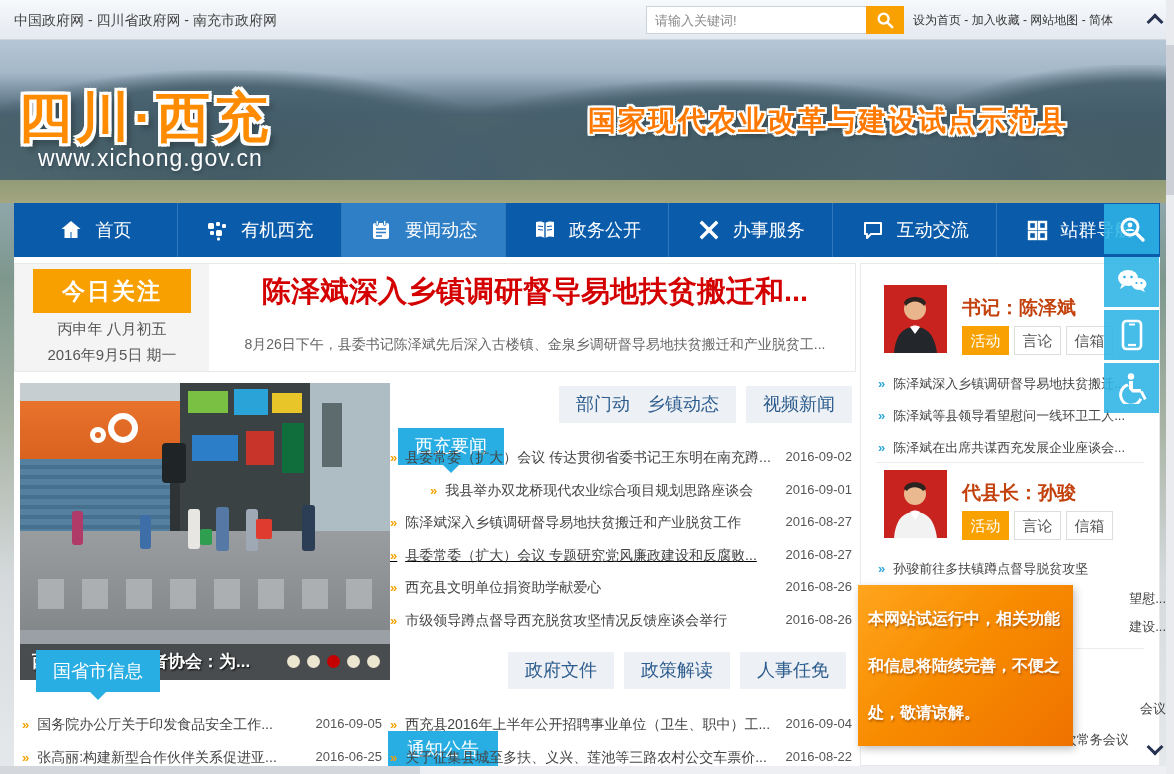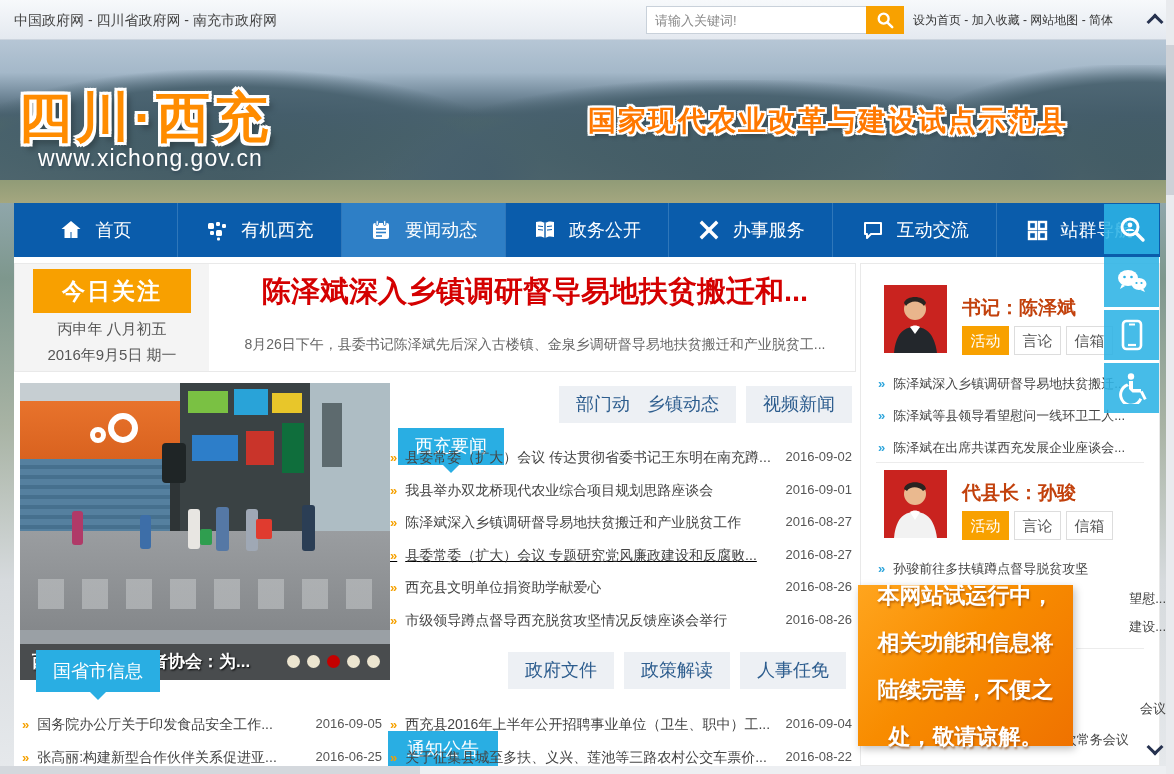--- a/index.html
+++ b/index.html
@@ -87,21 +87,21 @@
     font-size:15px; cursor:pointer; background:#fff; color:#555; border:1px solid #ddd; }
   .leader-btn.active { background:#f8a100; color:#fff; border:1px solid #f8a100; }
   .divider { position:absolute; height:1px; background:#ececec; }
   .r-link { font-size:13px; color:#444; cursor:pointer; white-space:nowrap; }
   .r-partial { position:absolute; right:8px; font-size:13px; color:#444; }
 
   
   #overlay-notice { left:858px; top:585px; width:215px; height:161px;
     background:linear-gradient(135deg,#ffa51e 0%,#f88c00 45%,#ef7200 100%);
     box-shadow:2px 3px 8px rgba(0,0,0,.25); display:flex; align-items:center; }
-  #overlay-text { padding:0 10px; color:#fff; font-size:22px; font-weight:bold; line-height:47px; text-align:center;
+  #overlay-text { padding:0 10px; color:#fff; font-size:16px; font-weight:bold; line-height:47px; 
     text-shadow:1px 2px 2px rgba(150,70,0,.6); }
 
   
   .float-btn { position:absolute; left:1104px; width:55px; height:50px; background:rgba(44,179,229,.88);
     display:flex; align-items:center; justify-content:center; cursor:pointer; }
 
   
   #vscroll { left:1166px; top:0; width:8px; height:774px; background:#e9ebee; }
   #vthumb { left:1166px; top:45px; width:8px; height:150px; background:#cdd1d7; }
   #hscroll { left:0; top:766px; width:1166px; height:8px; background:#edeff2; }
@@ -282,21 +282,21 @@
   <span>乡镇动态</span>
 </div>
 <div class="abs gray-tab" style="left:746px; top:386px; width:106px; height:37px; line-height:37px;">
   <span>视频新闻</span>
 </div>
 
 <div class="news-row" style="left:390px; top:448px; width:462px;">
   <span class="arrow-o">»</span><span class="news-title">县委常委（扩大）会议 传达贯彻省委书记王东明在南充蹲...</span>
   <span class="news-date">2016-09-02</span>
 </div>
-<div class="news-row" style="left:390px; top:481px; width:462px;">
+<div class="news-row" style="left:390px; top:481px; width:462px;padding-left:40px;">
   <span class="arrow-o">»</span><span class="news-title">我县举办双龙桥现代农业综合项目规划思路座谈会</span>
   <span class="news-date">2016-09-01</span>
 </div>
 <div class="news-row" style="left:390px; top:513px; width:462px;">
   <span class="arrow-o">»</span><span class="news-title">陈泽斌深入乡镇调研督导易地扶贫搬迁和产业脱贫工作</span>
   <span class="news-date">2016-08-27</span>
 </div>
 <div class="news-row" style="left:390px; top:546px; width:462px;text-decoration:underline;">
   <span class="arrow-o">»</span><span class="news-title">县委常委（扩大）会议 专题研究党风廉政建设和反腐败...</span>
   <span class="news-date">2016-08-27</span>

